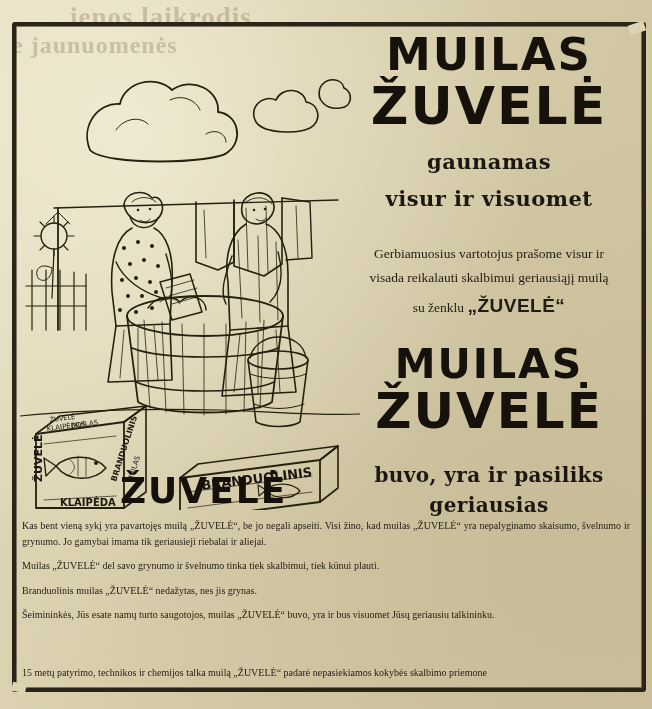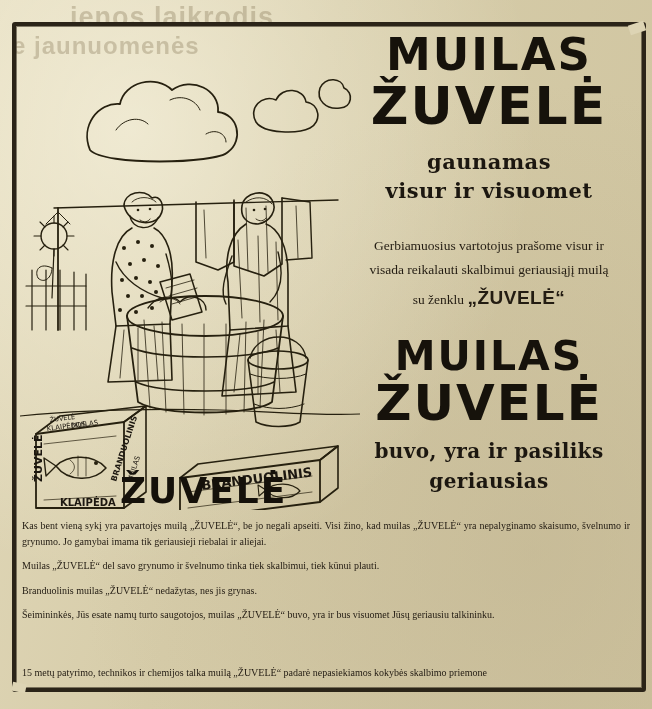--- a/index.html
+++ b/index.html
@@ -23,21 +23,21 @@
     background-image:
       radial-gradient(ellipse at 20% 18%, rgba(255,252,236,0.55), rgba(255,252,236,0) 55%),
       radial-gradient(ellipse at 82% 78%, rgba(188,175,140,0.45), rgba(188,175,140,0) 60%),
       linear-gradient(105deg, #e2d9ba 0%, #d6cca9 40%, #cfc49f 100%);
     overflow: hidden;
   }
 
   
   .bleed {
     position: absolute;
-    font-family: Liberation Sans, sans-serif;
+    font-family: Liberation Serif, serif;
     font-weight: bold;
     color: rgba(120,104,70,0.30);
     white-space: nowrap;
     letter-spacing: 1px;
   }
   .bleed.b1 { top: 2px;  left: 70px; font-size: 27px; }
   .bleed.b2 { top: 32px; left: 12px; font-size: 24px; }
 
   
   .ad-border {
@@ -87,21 +87,21 @@
     font-weight: bold;
     font-size: 21px;
     margin-top: 16px;
     letter-spacing: 0.5px;
     color: #1c1710;
   }
   .sub2 {
     font-family: "DejaVu Serif", serif;
     font-weight: bold;
     font-size: 21px;
-    margin-top: 4px;
+    margin-top: 12px;
     letter-spacing: 0.5px;
     color: #1c1710;
   }
   .para {
     font-family: "Liberation Serif", serif;
     font-size: 13.5px;
     line-height: 1.75;
     margin-top: 31px;
     color: #231c12;
     text-align: center;
@@ -114,21 +114,21 @@
   }
   .hl-muilas2 { font-size: 41px; margin-top: 22px; }
   .hl-zuvele2 { font-size: 50px; margin-top: 0px; }
   .tail1, .tail2 {
     font-family: "DejaVu Serif", serif;
     font-weight: bold;
     font-size: 20px;
     letter-spacing: 0.4px;
     color: #1c1710;
   }
-  .tail1 { margin-top: 10px; text-align: center; }
+  .tail1 { margin-top: 26px; text-align: center; }
   .tail2 { margin-top: 6px; }
 
   
   .brand-bottom {
     position: absolute;
     left: 120px;
     top: 470px;
     font-family: "DejaVu Sans", sans-serif;
     font-weight: bold;
     font-size: 36px;

